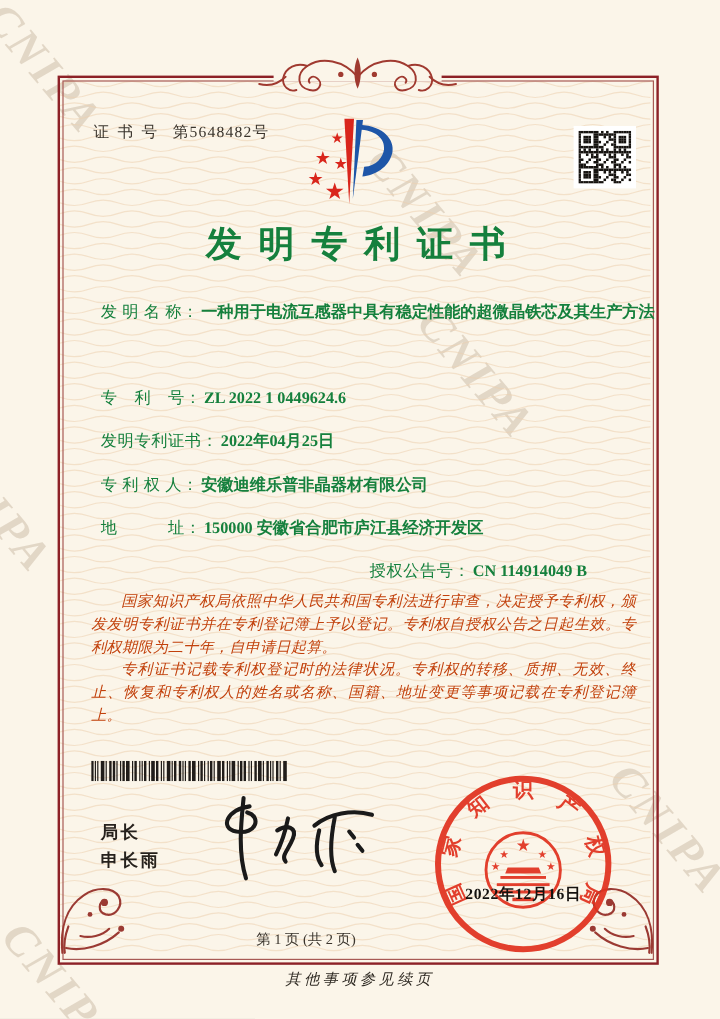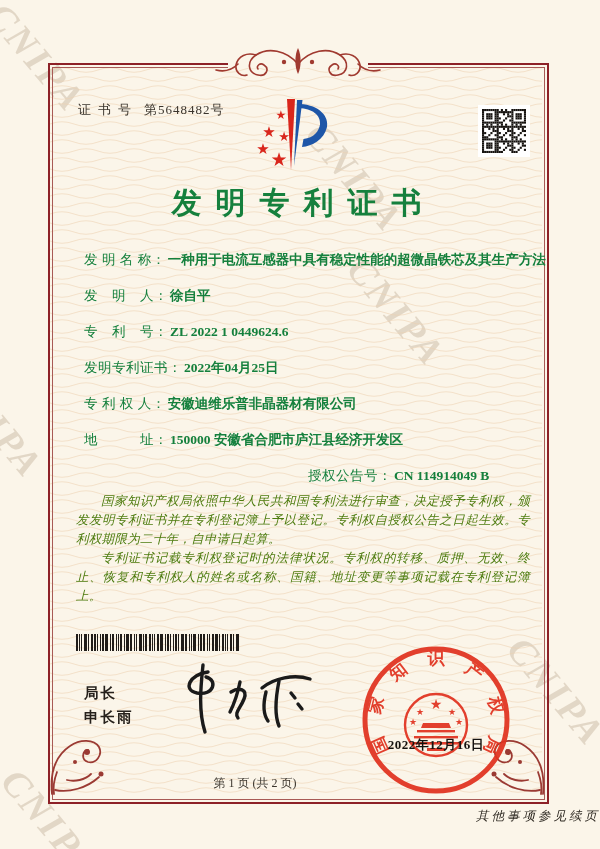--- a/index.html
+++ b/index.html
@@ -30,29 +30,29 @@
     left:48px;top:183px;width:497px;text-align:center;
     font-size:30px;font-weight:bold;color:#15803d;
     letter-spacing:14px;text-indent:14px;
   }
   .rows{left:84px;top:251px;width:460px;height:230px;}
   .row{position:absolute;left:0;white-space:nowrap;font-size:13.5px;color:#15803d;}
   .row .lbl{letter-spacing:0.5px;}
   .row .val{font-weight:bold;margin-left:2px;}
   .paras{left:76px;top:492px;width:454px;}
   .paras p{margin:0;text-indent:2em;font-size:12.5px;line-height:19px;
-    font-style:italic;color:#4d7c0f;letter-spacing:0.3px;text-align:justify;}
+    font-style:italic;color:#c2410c;letter-spacing:0.3px;text-align:justify;}
   .director{font-size:14.5px;font-weight:bold;color:#26211c;letter-spacing:2px;}
   .seal-date{
     left:366px;top:736px;width:140px;text-align:center;
     font-size:13px;font-weight:bold;color:#15120f;letter-spacing:0.5px;
   }
   .page-no{left:48px;top:775px;width:414px;text-align:center;font-size:12px;color:#3a342c;}
   .footer-note{
-    left:0;top:808px;width:600px;text-align:right;
+    left:0;top:808px;width:600px;text-align:center;
     font-size:12.5px;font-style:italic;letter-spacing:3px;color:#2f2a23;
   }
   .qr-pad{left:478px;top:105px;width:52px;height:52px;background:#fff;}
 </style>
 </head>
 <body>
 
 <div class="sheet">
 
   <span class="wm" style="left:12px;top:-6px;">CNIPA</span>
@@ -456,23 +456,20 @@
         <rect x="33.6" y="42" width="2.1" height="2.1" fill="#15120f"></rect>
       </svg>
   </div>
 
   <div class="abs title">发明专利证书</div>
 
   <div class="abs rows">
     <div class="row" style="top:0;">
       <span class="lbl">发 明 名 称：</span><span class="val">一种用于电流互感器中具有稳定性能的超微晶铁芯及其生产方法</span>
     </div>
-    <div class="row" style="top:36px;">
-      <span class="lbl">发　明　人：</span><span class="val">徐自平</span>
-    </div>
     <div class="row" style="top:72px;">
       <span class="lbl">专　利　号：</span><span class="val">ZL 2022 1 0449624.6</span>
     </div>
     <div class="row" style="top:108px;">
       <span class="lbl">发明专利证书：</span><span class="val">2022年04月25日</span>
     </div>
     <div class="row" style="top:144px;text-align:right;">
       <span class="lbl">专 利 权 人：</span><span class="val">安徽迪维乐普非晶器材有限公司</span>
     </div>
     <div class="row" style="top:180px;">

